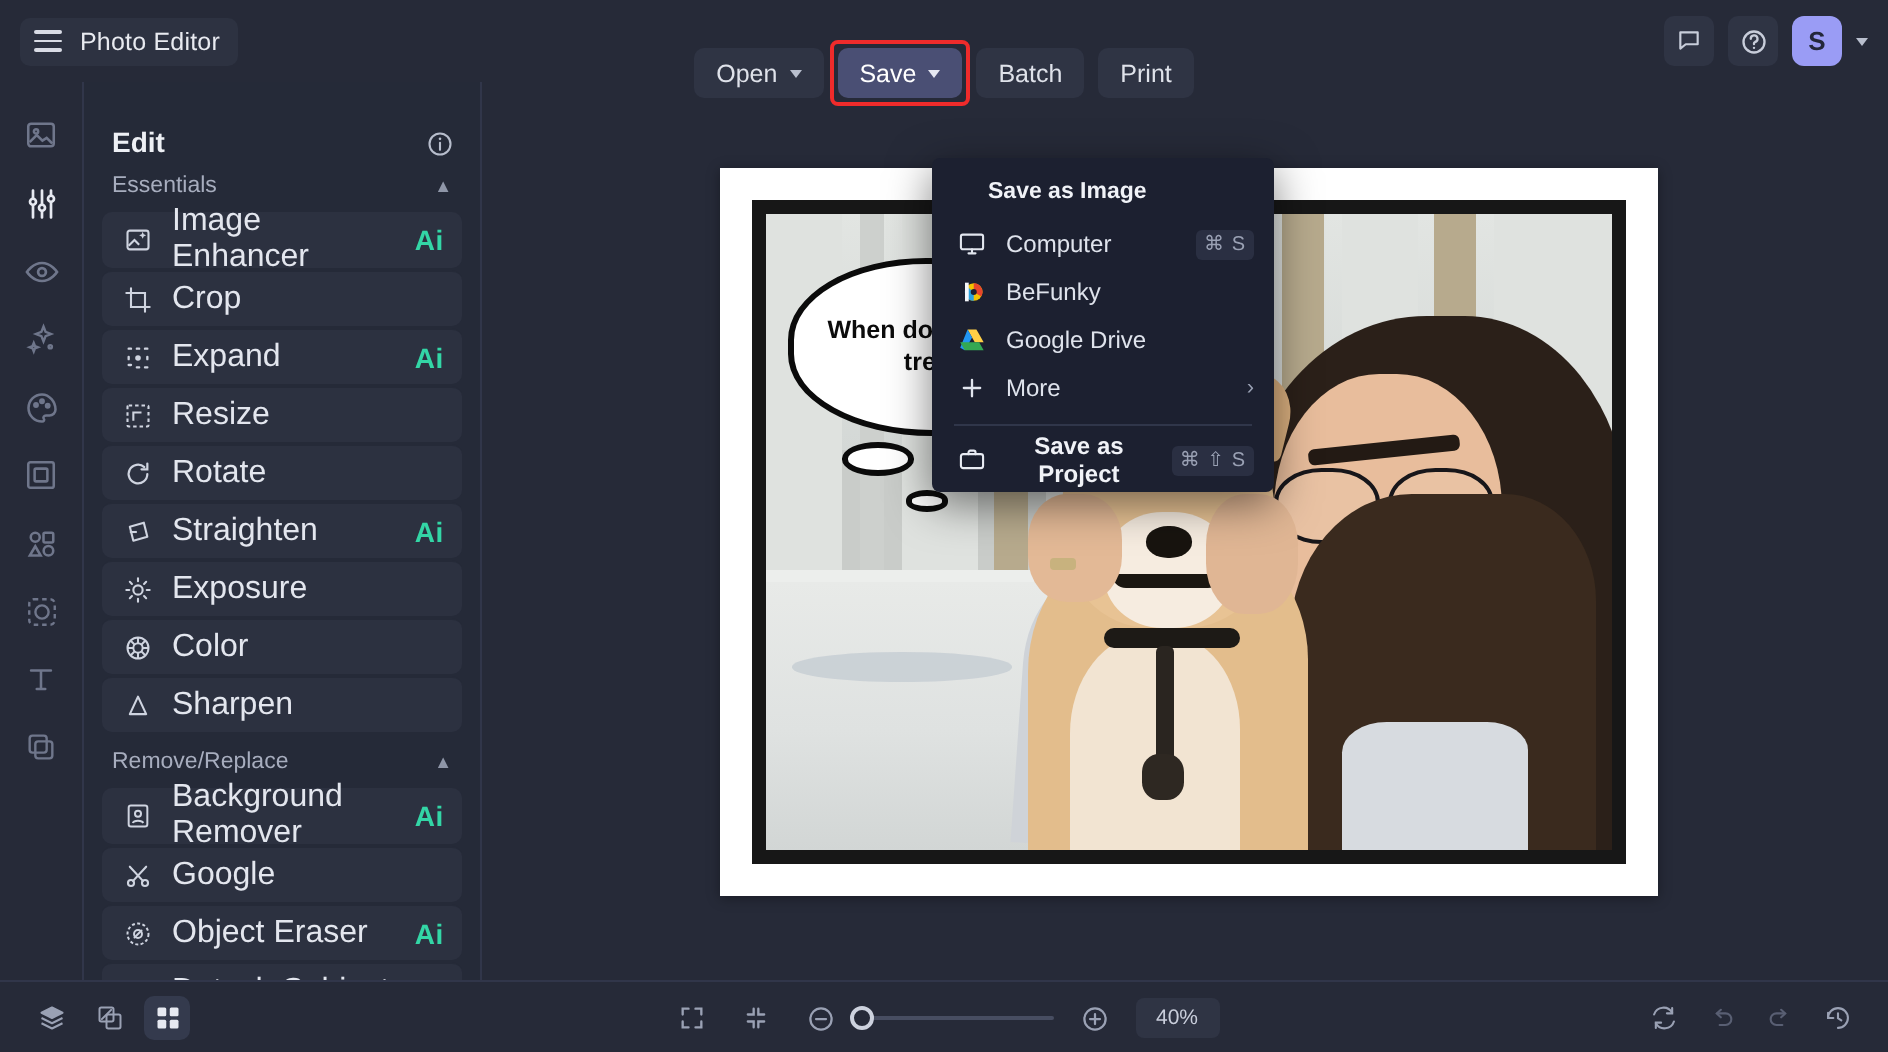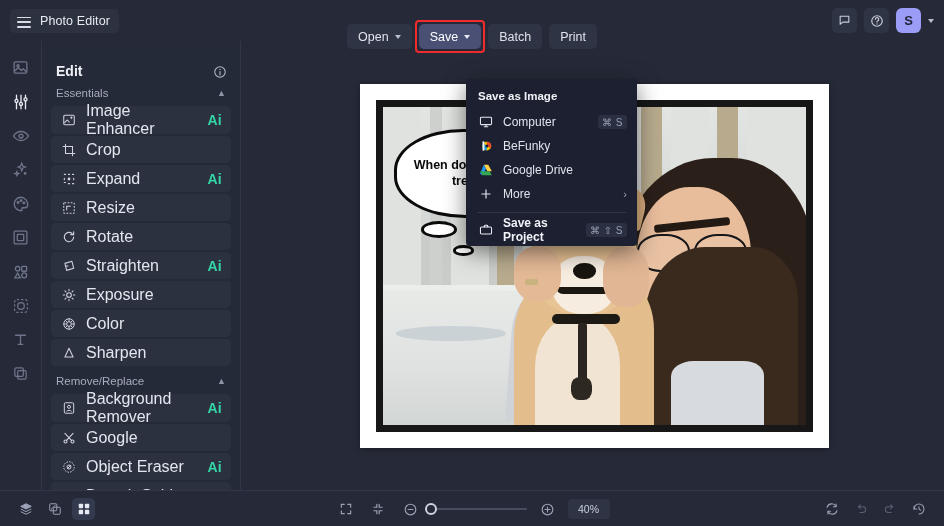--- a/index.html
+++ b/index.html
@@ -13,21 +13,21 @@
   .app { position: relative; width: 944px; height: 526px; display: flex; flex-direction: column; }
 
   
   .topbar {
     height: 41px; min-height: 41px;
     background: #262a38;
     display: flex; align-items: center;
     padding: 0 10px;
     position: relative; z-index: 40;
   }
-  .brand { display: flex; align-items: flex-end; gap: 9px; padding: 5px 9px 5px 7px; border-radius: 5px; background: #2d3241; }
+  .brand { display: flex; align-items: center; gap: 9px; padding: 5px 9px 5px 7px; border-radius: 5px; background: #2d3241; }
   .hamburger { width: 14px; height: 11px; display: flex; flex-direction: column; justify-content: space-between; }
   .hamburger i { display: block; height: 1.6px; background: #d9dce5; border-radius: 1px; }
   .brand-label { font-size: 12.5px; color: #e8eaf0; letter-spacing: .1px; }
 
   .topbar-center {
     position: absolute; left: 0; right: 0; top: 16px; height: 41px;
     display: flex; align-items: center; justify-content: center; gap: 7px;
     pointer-events: none;
   }
   .topbar-center > * { pointer-events: auto; }
@@ -184,35 +184,35 @@
   .bub-dot.d1 { left:9%; top:36%; width:8.5%; height:5.2%; }
   .bub-dot.d2 { left:16.5%; top:43.5%; width:5%; height:3.2%; }
 
   
   .menu {
     position: absolute; left: 466px; top: 38px; width: 171px;
     background: #1c2030; border-radius: 4px;
     box-shadow: 0 6px 22px rgba(0,0,0,.5);
     padding: 6px 0 4px 0; z-index: 60;
   }
-  .menu-head { font-size: 11.5px; font-weight: bold; color: #f0f2f7; padding: 5px 12px 8px 12px; }
+  .menu-head { font-size: 11.5px; font-weight: bold; color: #f0f2f7; padding: 5px 12px 8px 28px; }
   .menu-item {
     display: flex; align-items: center; gap: 10px;
     height: 24px; padding: 0 10px 0 12px; cursor: pointer;
     color: #dfe3ec; font-size: 12px;
   }
   .mi-ic { width: 15px; height: 15px; display:flex; align-items:center; justify-content:center; }
   .mi-label { flex: 1; }
   .mi-shortcut {
     font-size: 10px; color: #9aa1b4; background: #2a2f42;
     border-radius: 3px; padding: 1.5px 4px; letter-spacing: .5px;
   }
   .mi-arrow { color: #9aa1b4; font-size: 11px; }
   .menu-sep { height: 1px; background: #30364a; margin: 6px 11px 5px 11px; }
-  .menu-item.strong .mi-label { font-weight: bold; color: #f0f2f7; }
+  .menu-item.strong .mi-label { font-weight: bold; color: #f0f2f7; text-align: center; }
 
   
   .bottombar {
     height: 36px; min-height: 36px; background: #262a38;
     border-top: 1px solid #31364a;
     display: flex; align-items: center; padding: 0 14px;
     position: relative;
   }
   .bb-left { display: flex; align-items: center; gap: 6px; }
   .bb-right { margin-left: auto; display: flex; align-items: center; gap: 6px; }

